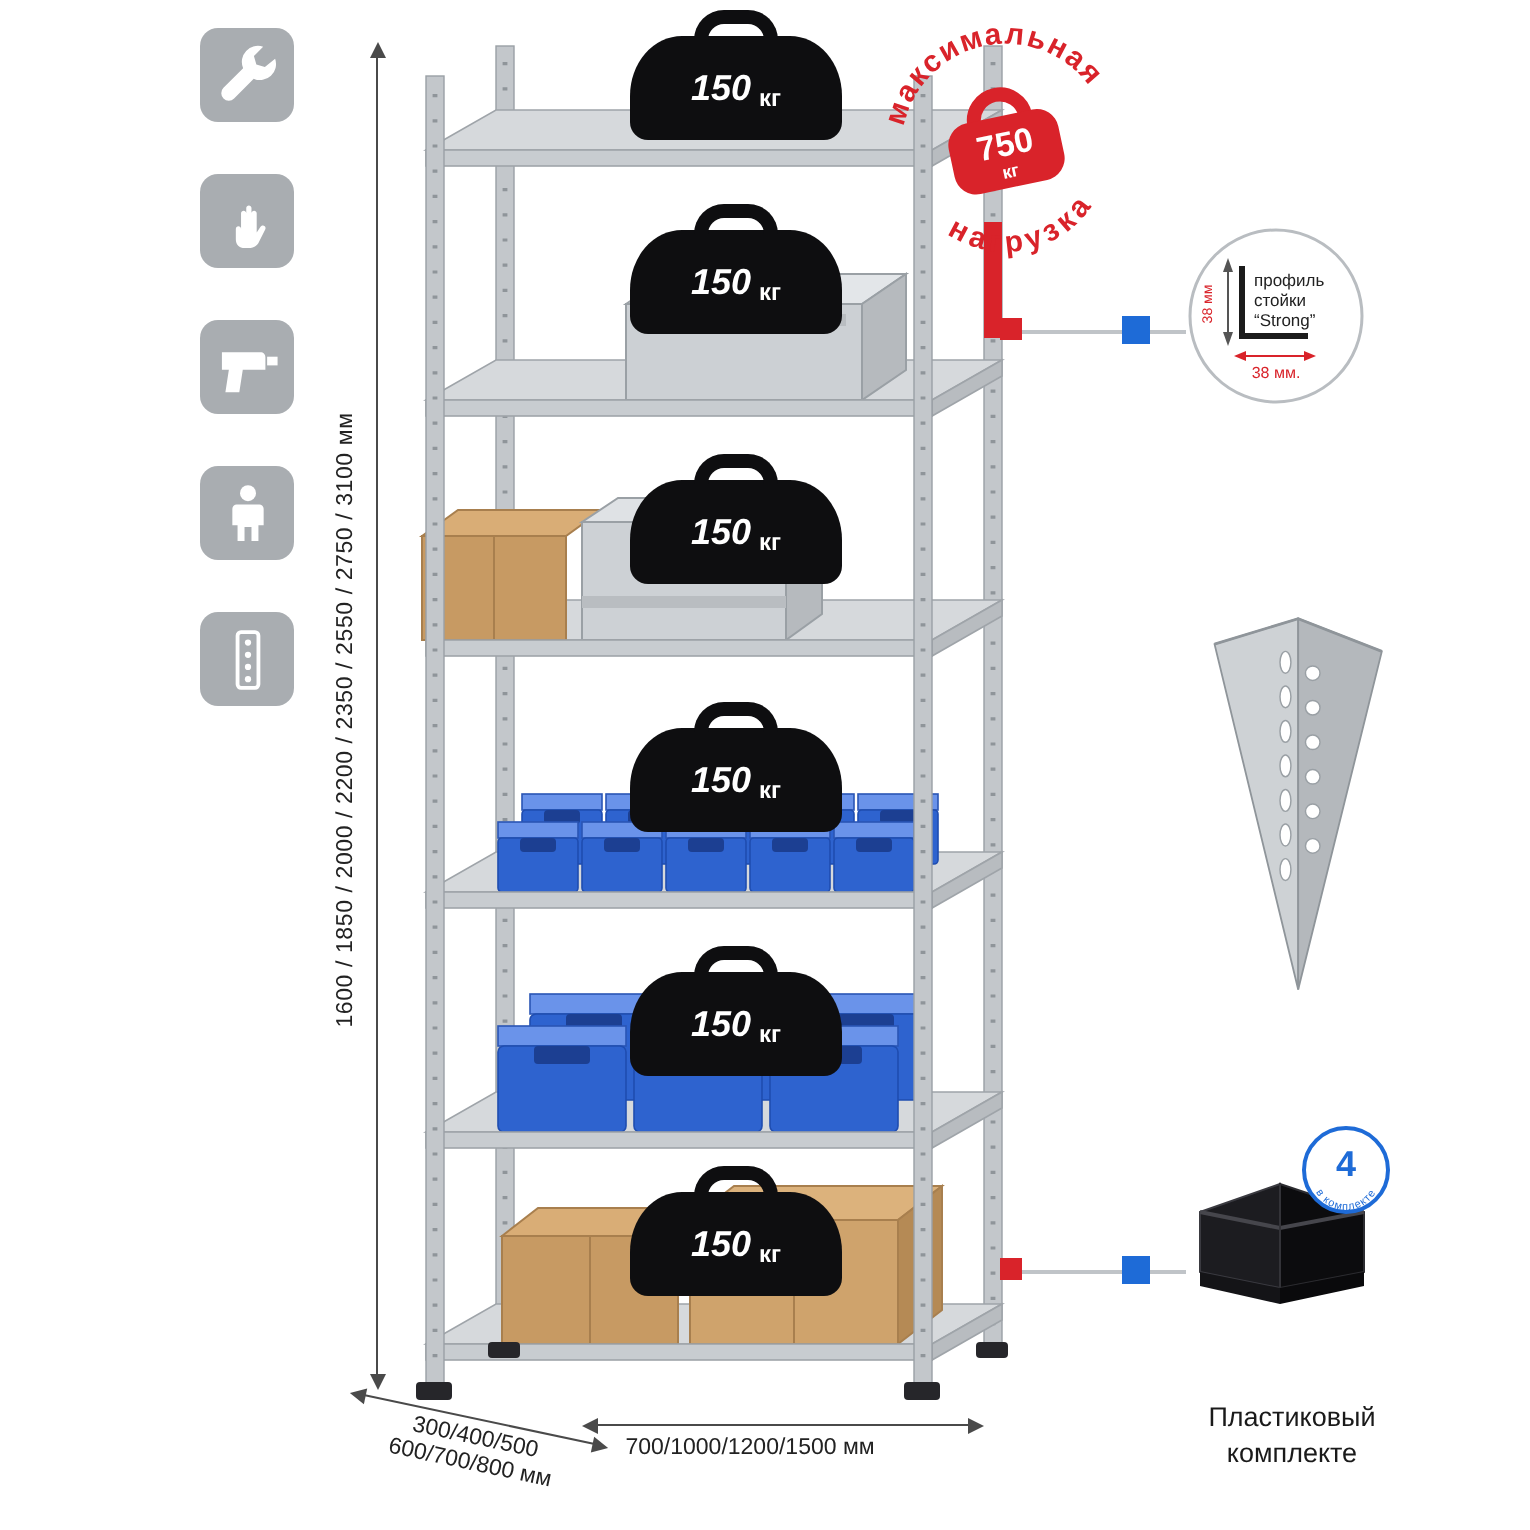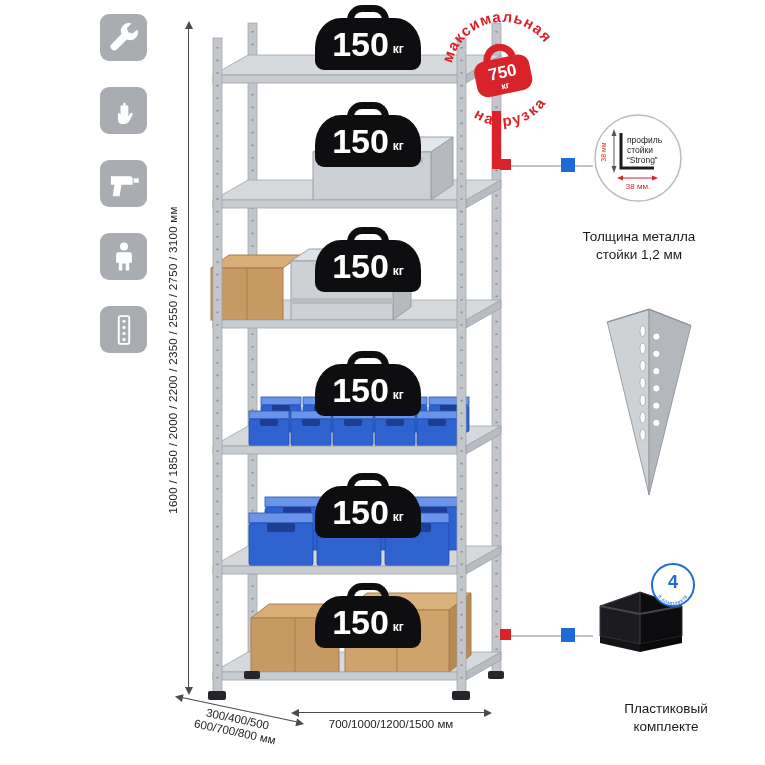--- a/index.html
+++ b/index.html
@@ -10,21 +10,21 @@
   .sq-icon{position:absolute;left:100px;width:47px;height:47px;background:#a9adb1;border-radius:9px;
            display:flex;align-items:center;justify-content:center;}
   
   .weight{position:absolute;width:106px;height:52px;background:#0e0e10;
           border-radius:26px 26px 9px 9px / 30px 30px 9px 9px;
           transform:translate(-50%,-50%);display:flex;align-items:center;justify-content:center;
           color:#fff;z-index:6;}
   .weight::before{content:"";position:absolute;top:-13px;left:50%;transform:translateX(-50%);
           width:28px;height:18px;border:7px solid #0e0e10;border-bottom:none;
           border-radius:15px 15px 0 0;}
-  .wv{font-size:34px;font-weight:bold;line-height:1;}
+  .wv{font-size:18px;font-weight:bold;line-height:1;font-style:italic;}
   .wu{font-size:12px;font-weight:bold;margin-left:4px;margin-top:9px;}
   
   .dim-line{position:absolute;background:#4a4a4a;}
   .arr{position:absolute;width:0;height:0;}
   .dim-text{position:absolute;font-size:11.5px;color:#222;white-space:nowrap;}
   
   .conn-line{position:absolute;height:1.5px;background:#c0c4c8;z-index:4;}
   .marker{position:absolute;z-index:5;}
   
   .caption{position:absolute;text-align:center;font-size:13.5px;line-height:18px;color:#1a1a1a;}
@@ -255,24 +255,20 @@
     <text x="14" y="40" font-size="7" fill="#d9232a" text-anchor="middle" transform="rotate(-90 14 40)">38 мм</text>
     <path d="M29 21 v35 h33" fill="none" stroke="#1b1b1b" stroke-width="3"></path>
     <line x1="29" y1="66" x2="62" y2="66" stroke="#d9232a"></line>
     <polygon points="25,66 31,63.5 31,68.5" fill="#d9232a"></polygon>
     <polygon points="66,66 60,63.5 60,68.5" fill="#d9232a"></polygon>
     <text x="46" y="77" font-size="8" fill="#d9232a" text-anchor="middle">38 мм.</text>
     <text x="35" y="31" font-size="8.5" fill="#222">профиль</text>
     <text x="35" y="41" font-size="8.5" fill="#222">стойки</text>
     <text x="35" y="51" font-size="8.5" fill="#222">“Strong”</text>
   </svg>
-  <div class="caption" style="left:553px;top:228px;width:172px">
-    <span>Толщина металла</span>
-    <span>стойки 1,2 мм</span>
-  </div>
 
   <svg class="abs" style="left:600px;top:300px" width="100" height="215" viewBox="0 0 110 220">
     <polygon points="8,16 54,2 54,206" fill="#ced2d5" stroke="#8f959a" stroke-width="1"></polygon>
     <polygon points="54,2 100,20 54,206" fill="#b4b8bc" stroke="#8f959a" stroke-width="1"></polygon>
     <polyline points="8,16 54,2 100,20" fill="none" stroke="#8f959a" stroke-width="1.5"></polyline>
     <g fill="#fff" stroke="#9aa0a5" stroke-width="0.8">
       <ellipse cx="47" cy="26" rx="3" ry="6"></ellipse>
         <ellipse cx="47" cy="45" rx="3" ry="6"></ellipse>
       <ellipse cx="47" cy="64" rx="3" ry="6"></ellipse>
         <ellipse cx="47" cy="83" rx="3" ry="6"></ellipse>
@@ -301,29 +297,29 @@
   <svg class="abs" style="left:650px;top:562px;z-index:8" width="46" height="46" viewBox="0 0 46 46">
     <defs>
         <path id="kb" d="M 6,26 A 17,17 0 0 0 40,26"></path>
       </defs>
     <circle cx="23" cy="23" r="21" fill="#fff" stroke="#1e6bd7" stroke-width="2"></circle>
     <text x="23" y="26" text-anchor="middle" font-size="18" font-weight="bold" fill="#1e6bd7">4</text>
     <text font-size="5.5" fill="#1e6bd7" text-anchor="middle" letter-spacing="0.5">
       <textPath href="#kb" startOffset="50%">в комплекте</textPath>
     </text>
   </svg>
-  <div class="caption" style="left:576px;top:700px;width:180px">
+  <div class="caption" style="left:556px;top:700px;width:180px">
     <span>Пластиковый</span>
     <span>комплекте</span>
   </div>
 
   <div class="dim-line" style="left:298px;top:712px;width:186px;height:1px"></div>
   <div class="arr" style="left:291px;top:708.5px;border-top:4px solid transparent;border-bottom:4px solid transparent;border-right:8px solid #4a4a4a"></div>
   <div class="arr" style="left:484px;top:708.5px;border-top:4px solid transparent;border-bottom:4px solid transparent;border-left:8px solid #4a4a4a"></div>
-  <div class="dim-text" style="left:298px;top:718px;width:186px;text-align:center">700/1000/1200/1500 мм</div>
+  <div class="dim-text" style="left:282px;top:718px;width:186px;text-align:center">700/1000/1200/1500 мм</div>
 
   <div class="abs" style="left:182px;top:697px;transform:rotate(12deg);transform-origin:left top">
     <div style="position:relative;width:118px;height:1px;background:#4a4a4a">
       <div class="arr" style="left:-7px;top:-3.5px;border-top:4px solid transparent;border-bottom:4px solid transparent;border-right:8px solid #4a4a4a"></div>
       <div class="arr" style="left:117px;top:-3.5px;border-top:4px solid transparent;border-bottom:4px solid transparent;border-left:8px solid #4a4a4a"></div>
     </div>
     <div class="dim-text" style="position:static;margin-top:3px;text-align:center;width:118px;line-height:13px">
       <div>300/400/500</div>
       <div>600/700/800 мм</div>
     </div>

